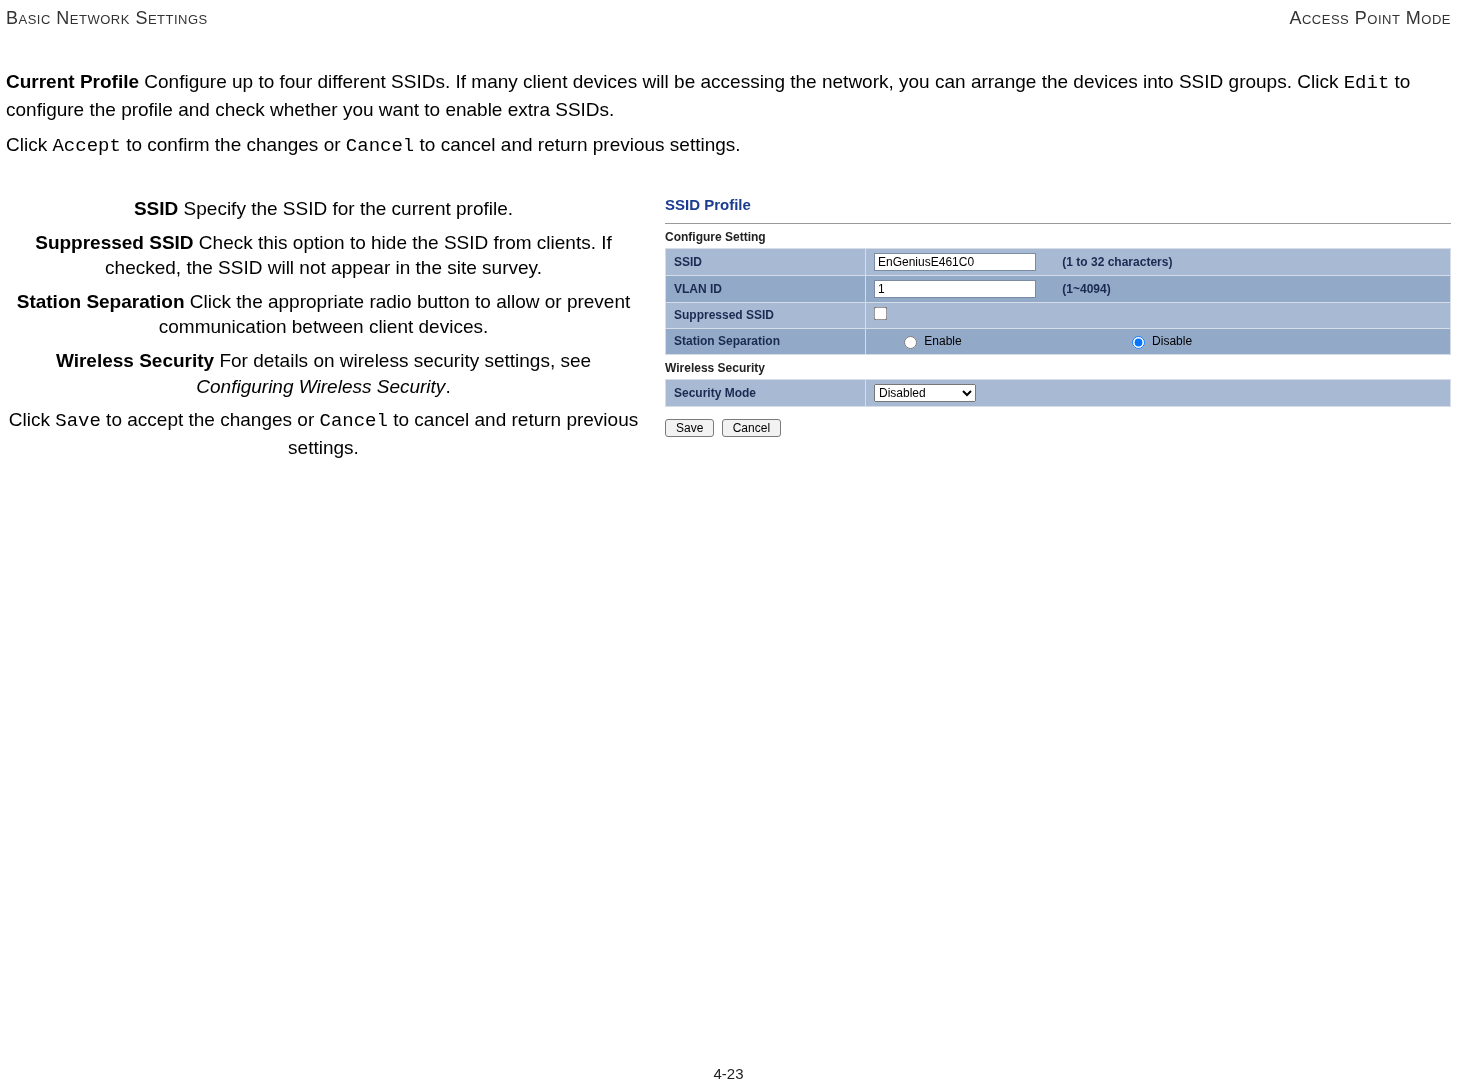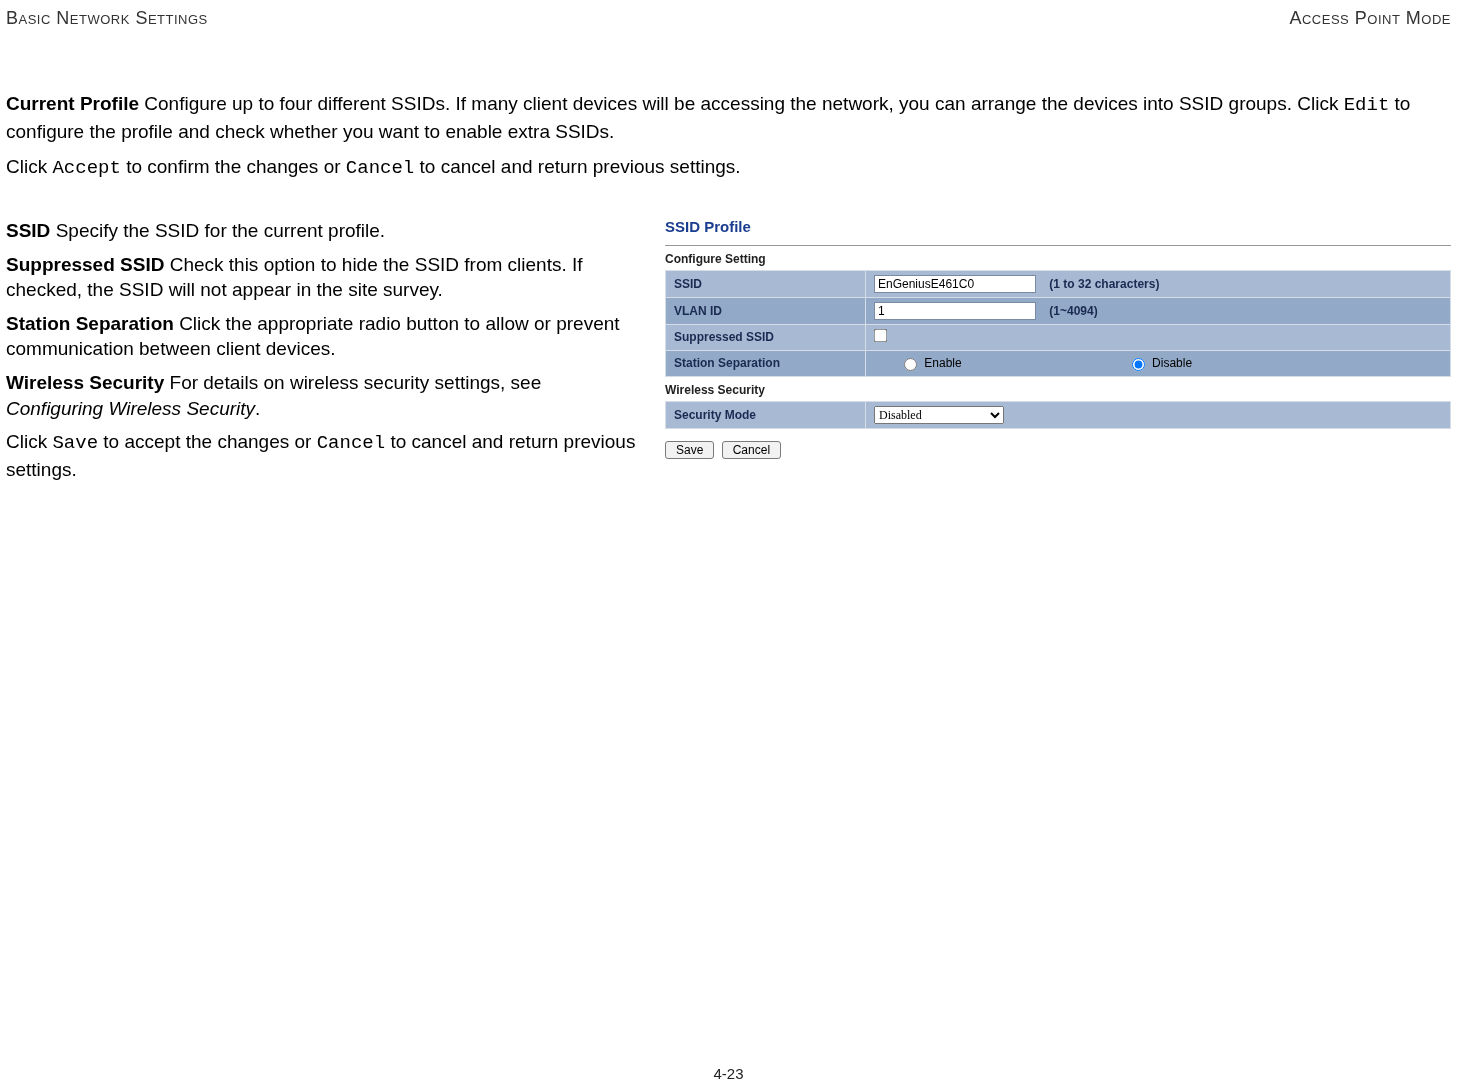--- a/index.html
+++ b/index.html
@@ -17,21 +17,21 @@
       position: relative;
       padding: 8px 6px;
     }
     .header-row {
       display: flex;
       justify-content: space-between;
       font-variant: small-caps;
       font-size: 18px;
       letter-spacing: 0.5px;
       color: #333;
-      margin-bottom: 62px;
+      margin-bottom: 40px;
     }
     .intro {
       margin-bottom: 10px;
       line-height: 1.35;
     }
     .intro .bold {
       font-weight: bold;
     }
     .mono {
       font-family: "Courier New", monospace;
@@ -40,20 +40,21 @@
       margin-bottom: 36px;
       line-height: 1.35;
     }
     .columns {
       display: flex;
       gap: 24px;
     }
     .col-left {
       flex: 0 0 635px;
       line-height: 1.35;
+      text-align: center;
     }
     .col-left p {
       margin-bottom: 8px;
     }
     .col-left .bold {
       font-weight: bold;
     }
     .col-left em {
       font-style: italic;
     }
@@ -106,40 +107,40 @@
       font-family: Tahoma, Arial, sans-serif;
       font-size: 12px;
       padding: 1px 3px;
       border: 1px solid #7a8aa0;
       background: #fff;
       width: 162px;
     }
     .hint {
       font-weight: bold;
       color: #1a2b52;
-      margin-left: 10px;
+      margin-left: 23px;
       font-size: 12px;
     }
     input[type="checkbox"] {
       transform: scale(1.05);
       accent-color: #fff;
     }
     input[type="radio"] {
       vertical-align: middle;
       margin-right: 4px;
     }
     .radio-cell {
       display: flex;
       gap: 170px;
       padding-left: 30px;
     }
     select {
-      font-family: Liberation Serif, serif;
-      font-size: 12px;
-      width: 130px;
+      font-family: Liberation Sans, sans-serif;
+      font-size: 12px;
+      width: 102px;
     }
     .buttons {
       margin-top: 12px;
     }
     .btn {
       font-family: Tahoma, Arial, sans-serif;
       font-size: 12px;
       padding: 1px 10px;
       border: 1px solid #7a7a7a;
       border-radius: 3px;

